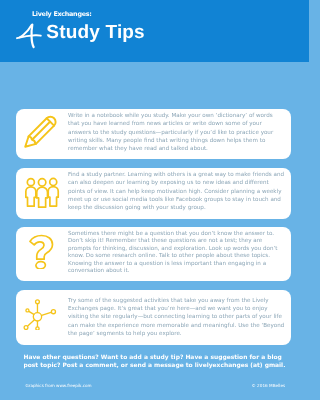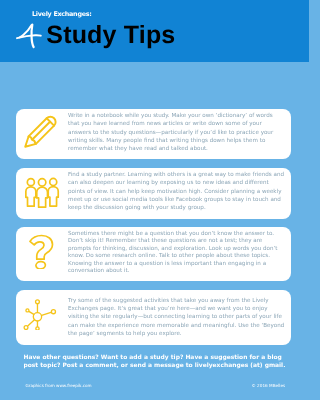--- a/index.html
+++ b/index.html
@@ -12,21 +12,21 @@
     text-rendering:geometricPrecision;
   }
   #poster{position:relative;width:309px;height:400px;background:#68b3e6;overflow:hidden;}
 
   
   .header{position:absolute;left:0;top:0;width:309px;height:62px;background:#1183d4;}
   .brand{position:absolute;left:16px;top:10.8px;font-family:"DejaVu Sans",sans-serif;font-size:6.4px;font-weight:bold;color:#ffffff;letter-spacing:-0.28px;line-height:1;white-space:nowrap;margin-left:16px;}
   .title-row{position:absolute;left:16px;top:23px;height:24px;}
   .title-num{position:absolute;left:-0.5px;top:-0.5px;line-height:0;}
   .sr{position:absolute;width:1px;height:1px;overflow:hidden;clip:rect(0,0,0,0);color:transparent;}
-  .title-txt{position:absolute;left:30.3px;top:0.2px;font-family:"Liberation Sans",sans-serif;font-size:25px;font-weight:bold;color:#000000;line-height:1;letter-spacing:0.18px;white-space:nowrap;}
+  .title-txt{position:absolute;left:30.3px;top:0.2px;font-family:"Liberation Sans",sans-serif;font-size:19px;font-weight:bold;color:#ffffff;line-height:1;letter-spacing:0.18px;white-space:nowrap;}
 
   
   .subtitle{position:absolute;left:23.5px;top:70.6px;width:256px;font-family:"DejaVu Sans",sans-serif;font-size:6.44px;font-weight:bold;color:#ffffff;line-height:8.7px;}
 
   
   .card{position:absolute;left:16px;width:275px;background:#ffffff;border-radius:8px;}
   .card-icon{position:absolute;left:7px;top:3px;width:37px;height:37px;line-height:0;}
   .card-icon svg{display:block;}
   .card-text{position:absolute;left:52px;width:217px;font-family:"DejaVu Sans",sans-serif;font-size:5.6px;line-height:8.3px;color:#8ba5b6;}
   #t1{top:3.2px;}

